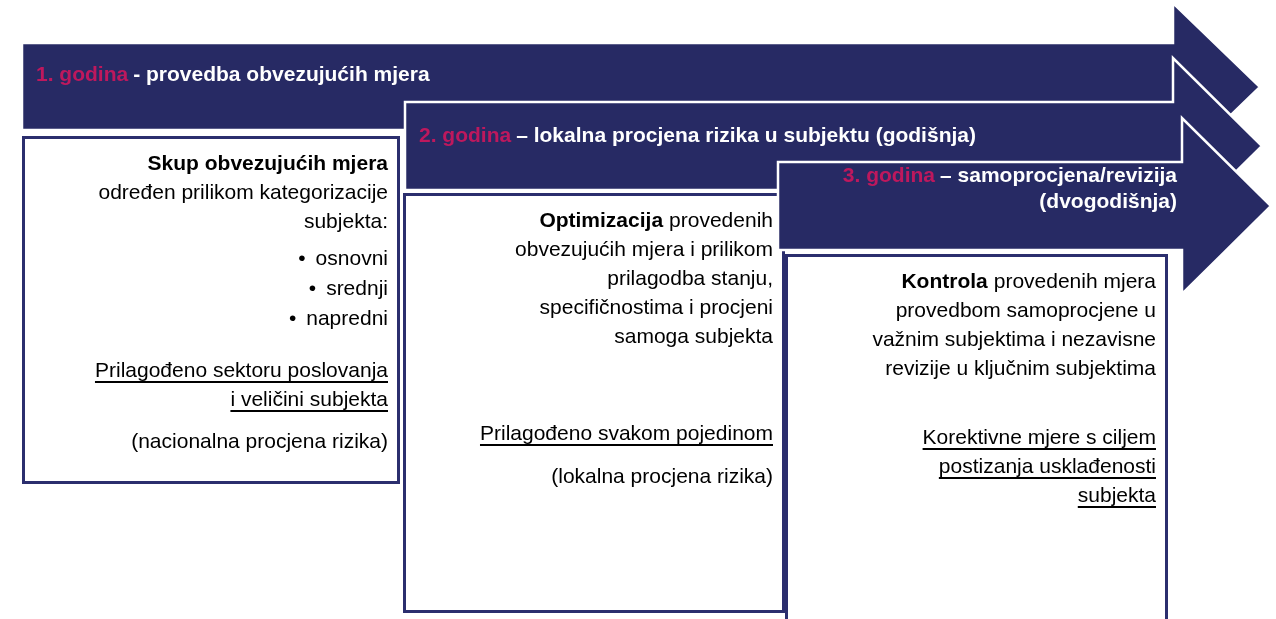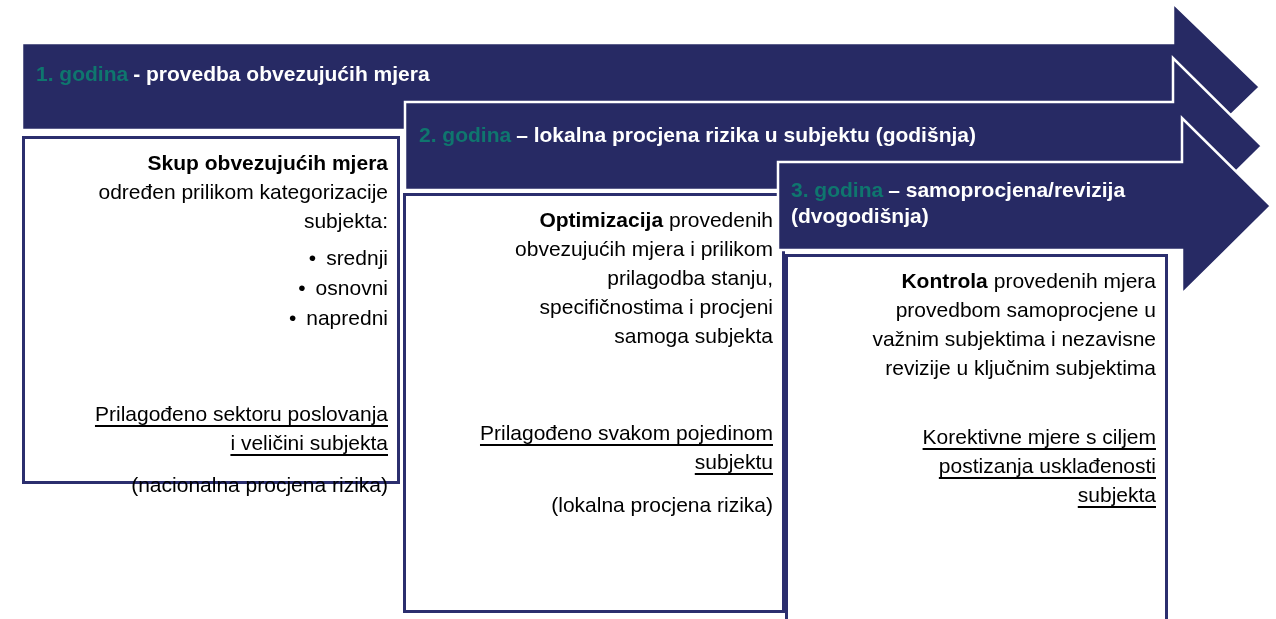--- a/index.html
+++ b/index.html
@@ -7,80 +7,79 @@
     position:relative; width:1276px; height:619px; background:#ffffff;
     font-family:"Liberation Sans", sans-serif; overflow:hidden;
   }
   
   .arrows { position:absolute; left:0; top:0; z-index:2; pointer-events:none; }
   .arrow-shape { fill:#272A64; stroke:#ffffff; stroke-width:2.5; }
   .band-label {
     position:absolute; z-index:3; color:#ffffff; font-weight:bold;
     font-size:21px; line-height:26px; white-space:normal;
   }
-  .band-label .year { color:#0f766e; margin-right:5px; }
+  .band-label .year { color:#be185d; margin-right:5px; }
   .band1 { left:36px;  top:61px;  width:1120px; white-space:nowrap; }
   .band2 { left:419px; top:122px; width:745px;  white-space:nowrap; }
-  .band3 { left:791px; top:177px; width:386px; }
+  .band3 { left:791px; top:162px; width:386px;text-align:right; }
   
   .box {
     position:absolute; box-sizing:border-box; background:#ffffff;
     border:3px solid #2B2E6E; z-index:1; padding:9px 9px;
     font-size:21px; line-height:29px; color:#000000;text-align:right;
   }
   .box1 { left:22px;  top:136px; width:378px; height:348px; }
   .box2 { left:403px; top:193px; width:382px; height:420px; }
   .box3 { left:785px; top:254px; width:383px; height:443px; z-index:1; }
   .box .title { font-weight:bold; }
   .box .lead  { font-weight:bold; margin-right:6px; }
   .line { display:block; }
   .bullets { list-style:none; margin:8px 0 0 0; padding:0; }
   .bullets li { line-height:30px; padding-left:4px; }
   .bullets li::before { content:"\2022"; margin-right:10px; }
   .underlined {
     text-decoration:underline;
     text-decoration-thickness:2px;
     text-underline-offset:4px;
   }
-  .u-box1 { margin-top:66px; }
+  .u-box1 { margin-top:22px; }
   .u-box2 { margin-top:68px; }
   .u-box3 { margin-top:40px; }
   .note { margin-top:13px; }
   .note2 { margin-top:14px; }
 </style>
 </head>
 <body>
 
 <div class="canvas">
 
   <div class="box box1">
     <span class="line title">Skup obvezujućih mjera</span>
     <span class="line">određen prilikom kategorizacije</span>
     <span class="line">subjekta:</span>
     <ul class="bullets">
+      <li>osnovni</li>
       <li>srednji</li>
-      <li>osnovni</li>
       <li>napredni</li>
     </ul>
     <div class="u-box1">
       <span class="line underlined">Prilagođeno sektoru poslovanja</span>
       <span class="line underlined">i veličini subjekta</span>
     </div>
     <div class="note">(nacionalna procjena rizika)</div>
   </div>
 
   <div class="box box2">
     <span class="line"><span class="lead">Optimizacija</span><span>provedenih</span></span>
     <span class="line">obvezujućih mjera i prilikom</span>
     <span class="line">prilagodba stanju,</span>
     <span class="line">specifičnostima i procjeni</span>
     <span class="line">samoga subjekta</span>
     <div class="u-box2">
       <span class="line underlined">Prilagođeno svakom pojedinom</span>
-      <span class="line underlined">subjektu</span>
     </div>
     <div class="note note2">(lokalna procjena rizika)</div>
   </div>
 
   <div class="box box3">
     <span class="line"><span class="lead">Kontrola</span><span>provedenih mjera</span></span>
     <span class="line">provedbom samoprocjene u</span>
     <span class="line">važnim subjektima i nezavisne</span>
     <span class="line">revizije u ključnim subjektima</span>
     <div class="u-box3">

